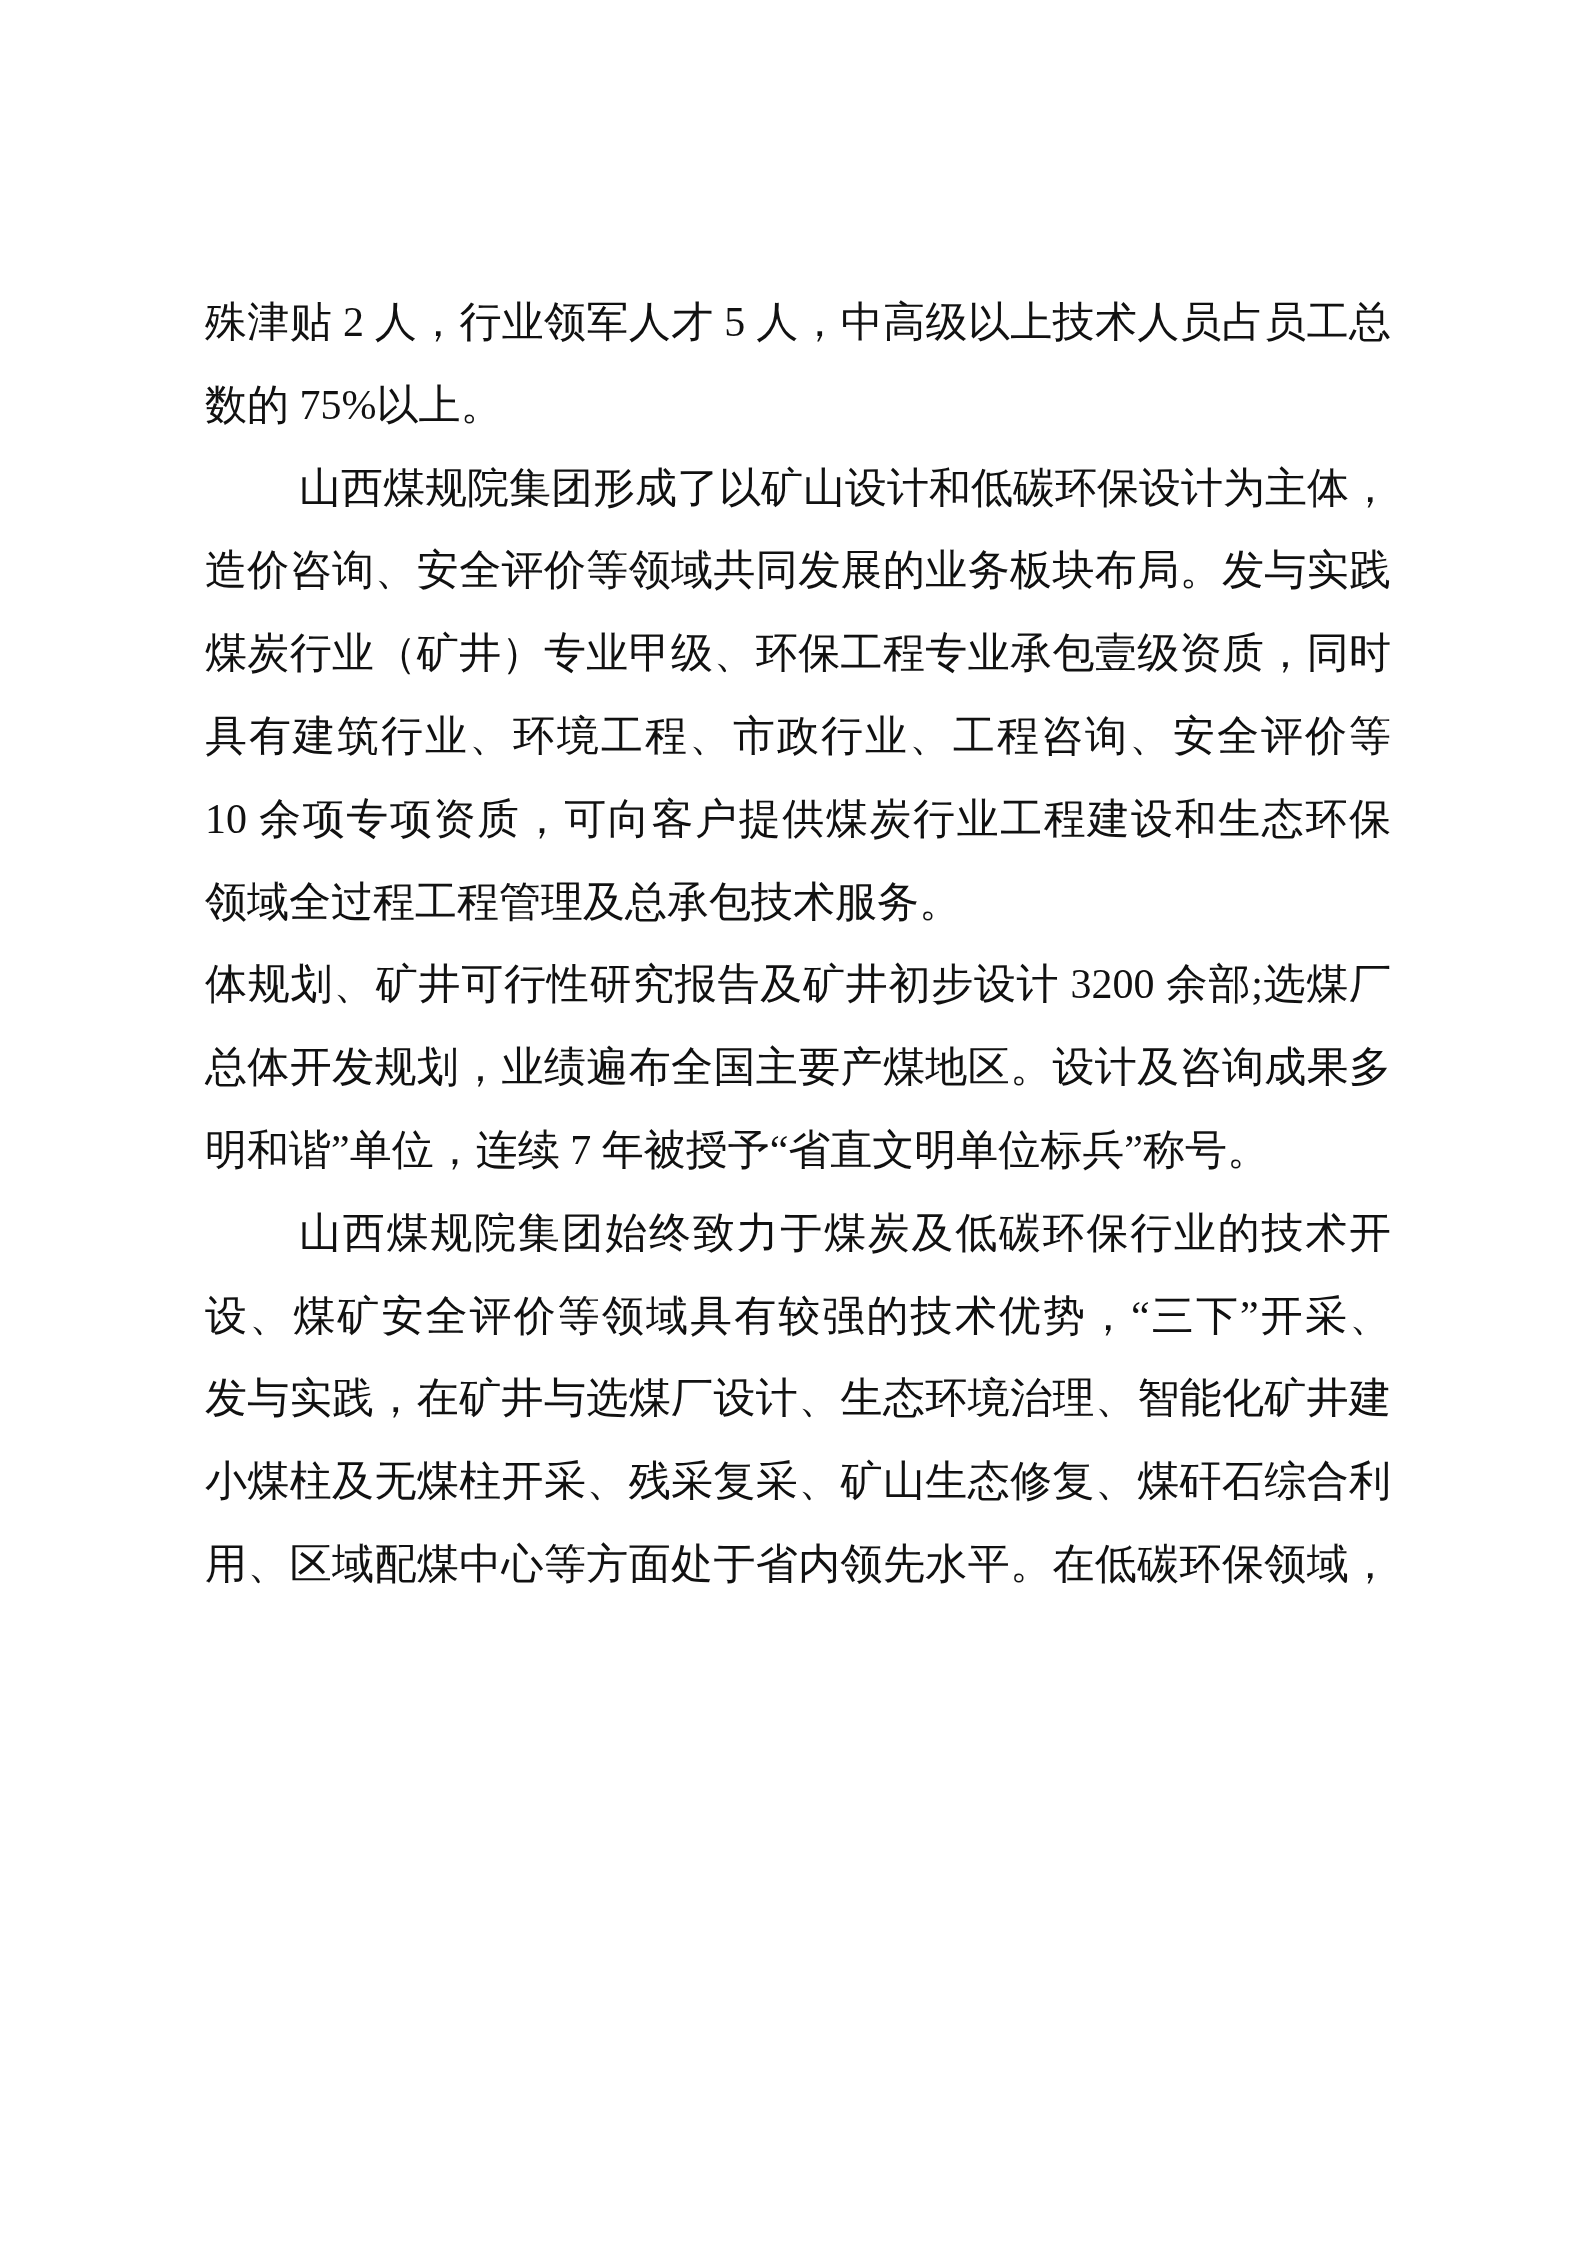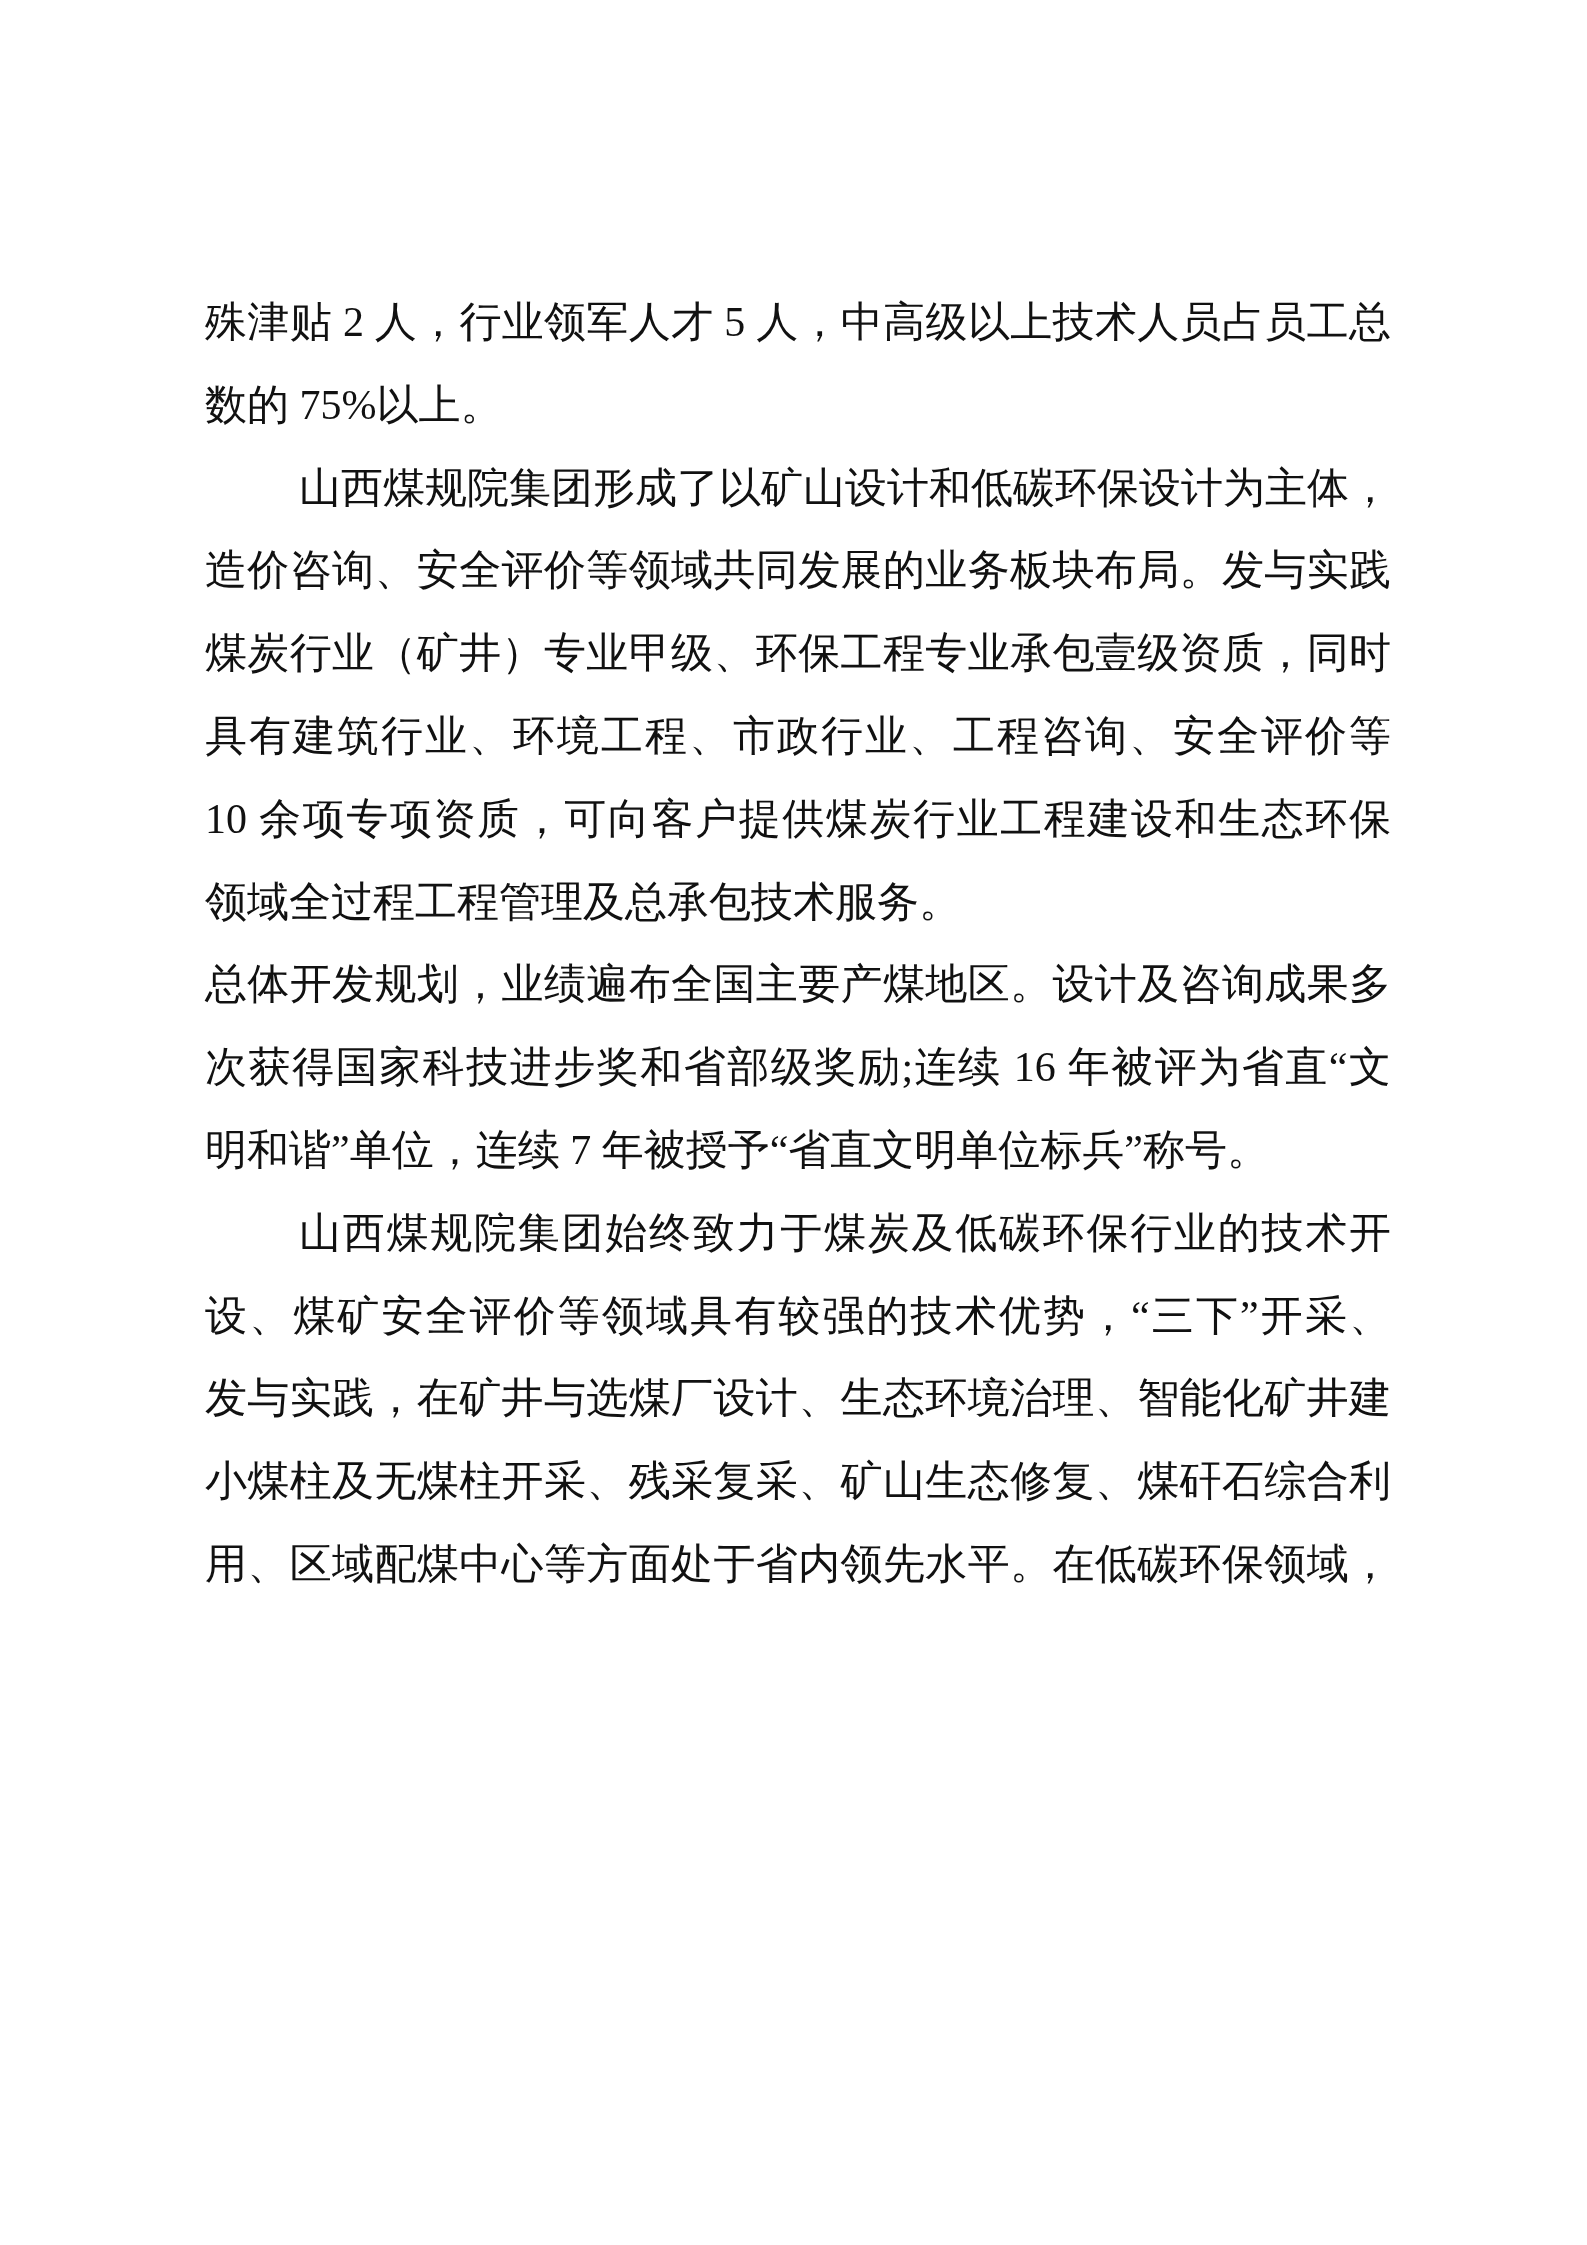--- a/index.html
+++ b/index.html
@@ -54,22 +54,22 @@
     <div class="paragraph">
       <div class="line first-indent">山西煤规院集团形成了以矿山设计和低碳环保设计为主体，</div>
       <div class="line">造价咨询、安全评价等领域共同发展的业务板块布局。发与实践</div>
       <div class="line">煤炭行业（矿井）专业甲级、环保工程专业承包壹级资质，同时</div>
       <div class="line">具有建筑行业、环境工程、市政行业、工程咨询、安全评价等</div>
       <div class="line">10 余项专项资质，可向客户提供煤炭行业工程建设和生态环保</div>
       <div class="line para-end">领域全过程工程管理及总承包技术服务。</div>
     </div>
 
     <div class="paragraph">
+      <div class="line">体规划、矿井可行性研究报告及矿井初步设计 3200 余部;选煤厂</div>
       <div class="line">总体开发规划，业绩遍布全国主要产煤地区。设计及咨询成果多</div>
-      <div class="line">次获得国家科技进步奖和省部级奖励;连续 16 年被评为省直“文</div>
       <div class="line para-end">明和谐”单位，连续 7 年被授予“省直文明单位标兵”称号。</div>
     </div>
 
     <div class="paragraph">
       <div class="line first-indent">山西煤规院集团始终致力于煤炭及低碳环保行业的技术开</div>
       <div class="line">设、煤矿安全评价等领域具有较强的技术优势，“三下”开采、</div>
       <div class="line">发与实践，在矿井与选煤厂设计、生态环境治理、智能化矿井建</div>
       <div class="line">小煤柱及无煤柱开采、残采复采、矿山生态修复、煤矸石综合利</div>
       <div class="line">用、区域配煤中心等方面处于省内领先水平。在低碳环保领域，</div>
     </div>

